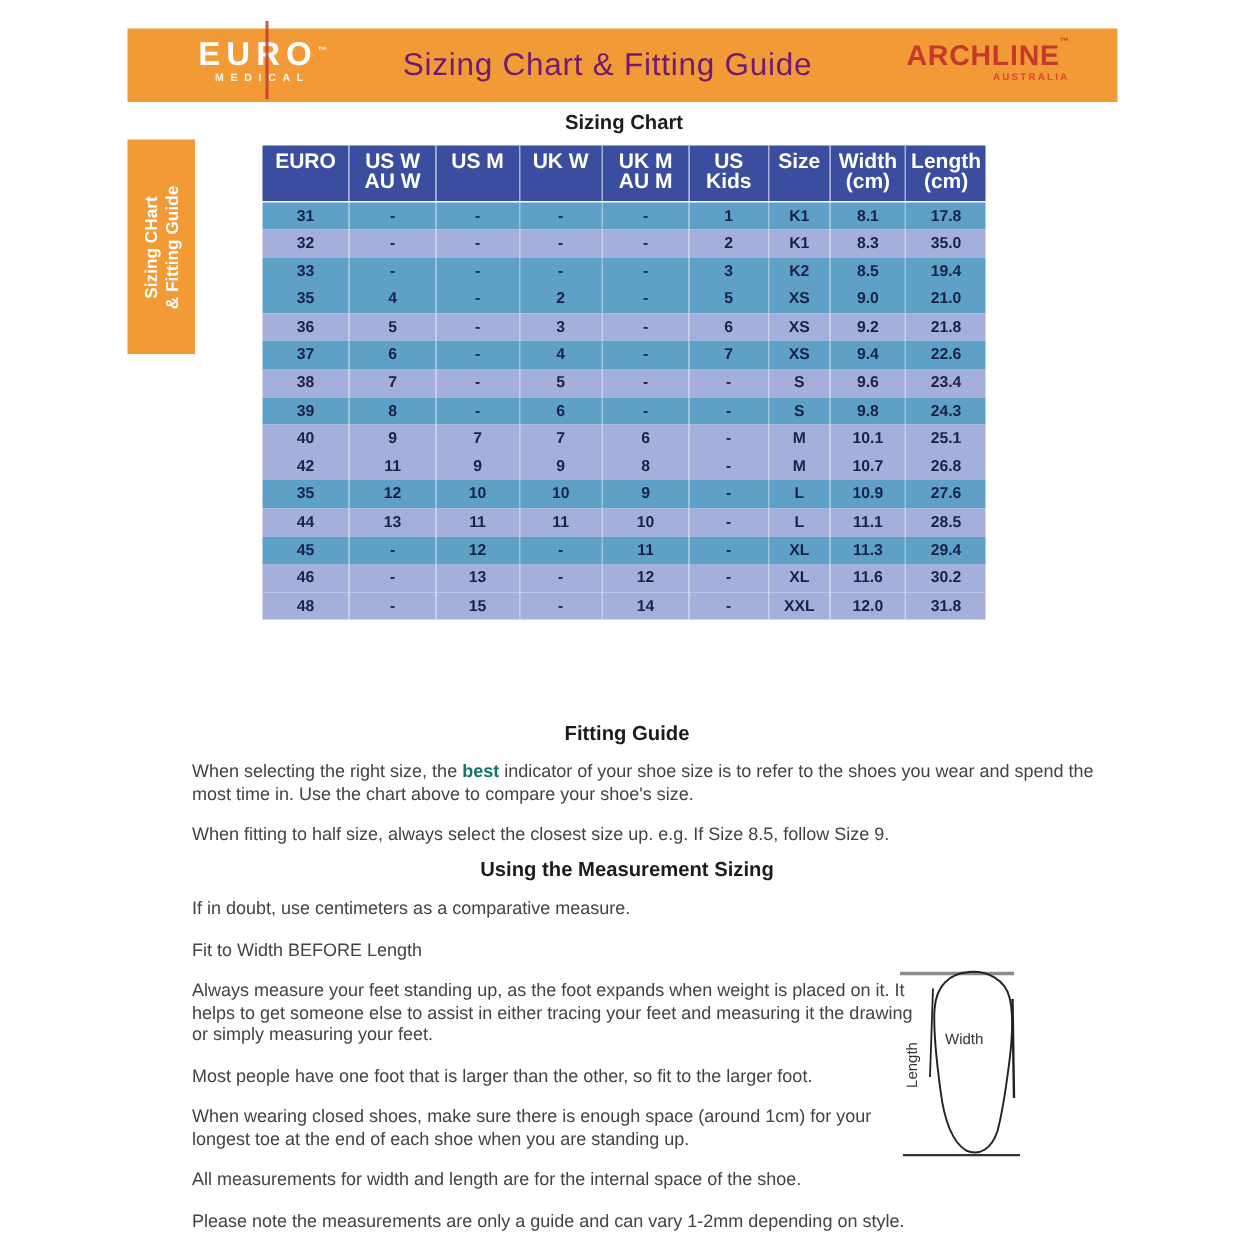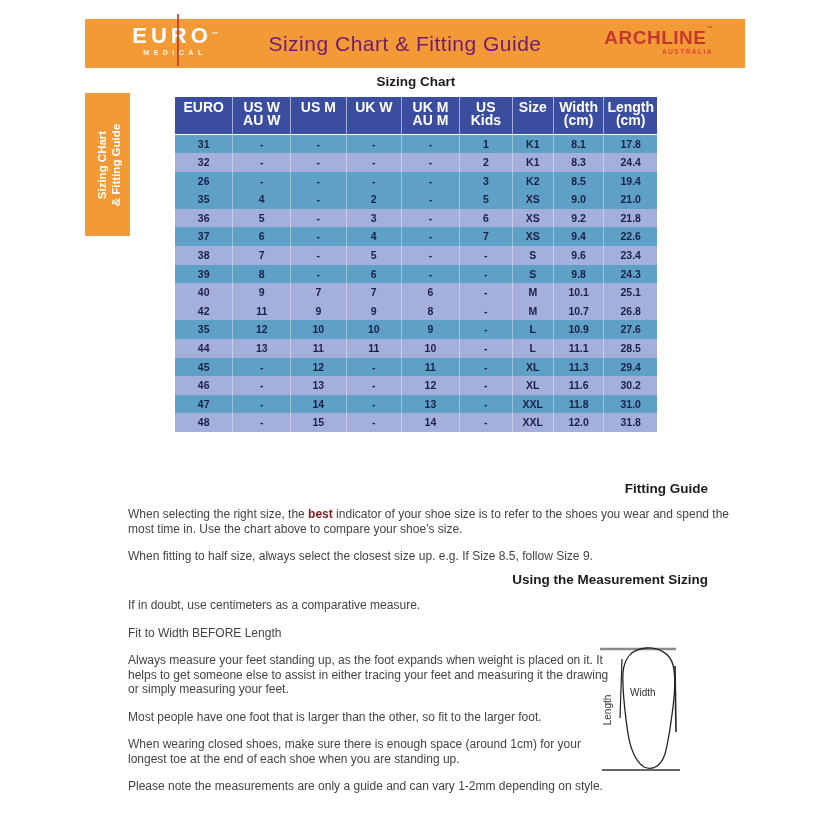--- a/index.html
+++ b/index.html
@@ -74,25 +74,25 @@
   }
   tr.teal td { background:var(--row-teal); }
   tr.lav  td { background:var(--row-lavender); }
   
   col.c1{width:12%} col.c2{width:12%} col.c3{width:11.5%} col.c4{width:11.5%}
   col.c5{width:12%} col.c6{width:11%} col.c7{width:8.5%} col.c8{width:10.5%} col.c9{width:11%}
 
   
   .section { position:absolute; left:128px; width:612px; }
   .sec-heading {
-    width:580px; text-align:right; font-size:13.5px; font-weight:bold; color:#1c1c1c;
+    width:580px; text-align:center; font-size:13.5px; font-weight:bold; color:#1c1c1c;
     margin-bottom:11px;
   }
   .para { font-size:12px; line-height:14.5px; color:#434343; margin-bottom:13px; }
-  .para b { color:#7f1d1d; }
+  .para b { color:#0f766e; }
   .narrow { width:482px; }
 
   
   .foot-diagram { position:absolute; left:596px; top:638px; }
   .foot-diagram text {
     font-family:"Liberation Sans", sans-serif; font-size:10px; fill:#333; font-weight:normal;
   }
 </style>
 </head>
 <body>
@@ -183,24 +183,24 @@
           </tr>
           <tr class="lav">
             <td>32</td>
             <td>-</td>
             <td>-</td>
             <td>-</td>
             <td>-</td>
             <td>2</td>
             <td>K1</td>
             <td>8.3</td>
-            <td>24.4</td>
-          </tr>
-          <tr class="teal">
-            <td>26</td>
+            <td>35.0</td>
+          </tr>
+          <tr class="teal">
+            <td>33</td>
             <td>-</td>
             <td>-</td>
             <td>-</td>
             <td>-</td>
             <td>3</td>
             <td>K2</td>
             <td>8.5</td>
             <td>19.4</td>
           </tr>
           <tr class="teal">
@@ -316,31 +316,20 @@
           <tr class="lav">
             <td>46</td>
             <td>-</td>
             <td>13</td>
             <td>-</td>
             <td>12</td>
             <td>-</td>
             <td>XL</td>
             <td>11.6</td>
             <td>30.2</td>
-          </tr>
-          <tr class="teal">
-            <td>47</td>
-            <td>-</td>
-            <td>14</td>
-            <td>-</td>
-            <td>13</td>
-            <td>-</td>
-            <td>XXL</td>
-            <td>11.8</td>
-            <td>31.0</td>
           </tr>
           <tr class="lav">
             <td>48</td>
             <td>-</td>
             <td>15</td>
             <td>-</td>
             <td>14</td>
             <td>-</td>
             <td>XXL</td>
             <td>12.0</td>
@@ -356,20 +345,21 @@
     <p class="para">When fitting to half size, always select the closest size up. e.g. If Size 8.5, follow Size 9.</p>
   </div>
 
   <div class="section" style="top:572px;">
     <div class="sec-heading">Using the Measurement Sizing</div>
     <p class="para narrow">If in doubt, use centimeters as a comparative measure.</p>
     <p class="para narrow">Fit to Width BEFORE Length</p>
     <p class="para narrow">Always measure your feet standing up, as the foot expands when weight is placed on it. It helps to get someone else to assist in either tracing your feet and measuring it the drawing or simply measuring your feet.</p>
     <p class="para narrow">Most people have one foot that is larger than the other, so fit to the larger foot.</p>
     <p class="para narrow">When wearing closed shoes, make sure there is enough space (around 1cm) for your longest toe at the end of each shoe when you are standing up.</p>
+    <p class="para narrow">All measurements for width and length are for the internal space of the shoe.</p>
     <p class="para narrow">Please note the measurements are only a guide and can vary 1-2mm depending on style.</p>
   </div>
 
   <div class="foot-diagram">
     <svg width="100" height="145" viewBox="0 0 100 145">
 
       <line x1="4" y1="11" x2="80" y2="11" stroke="#8a8a8a" stroke-width="2.4"></line>
 
       <line x1="6" y1="132" x2="84" y2="132" stroke="#333" stroke-width="1.5"></line>
 

